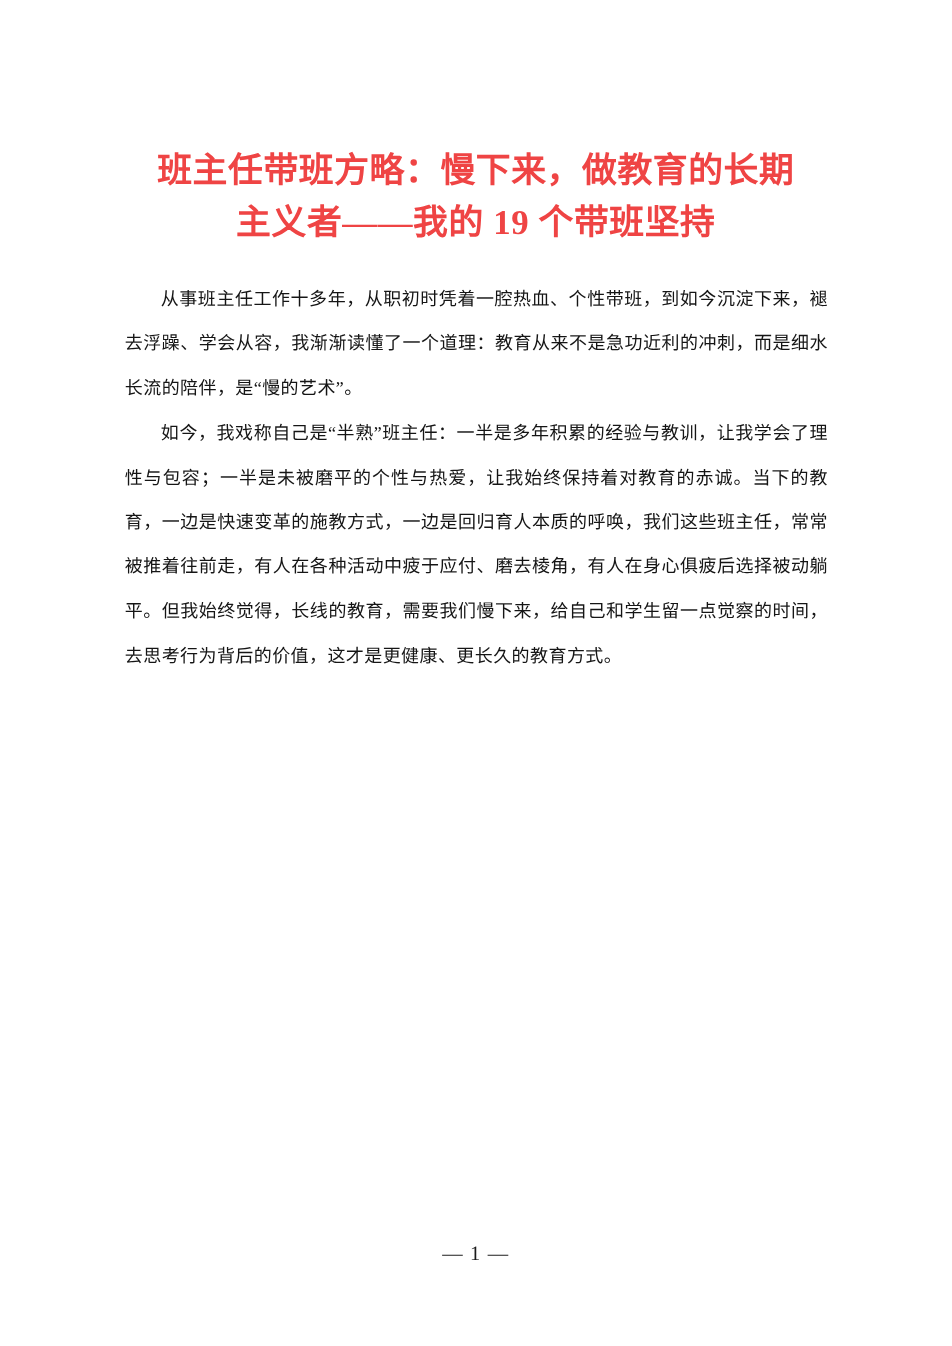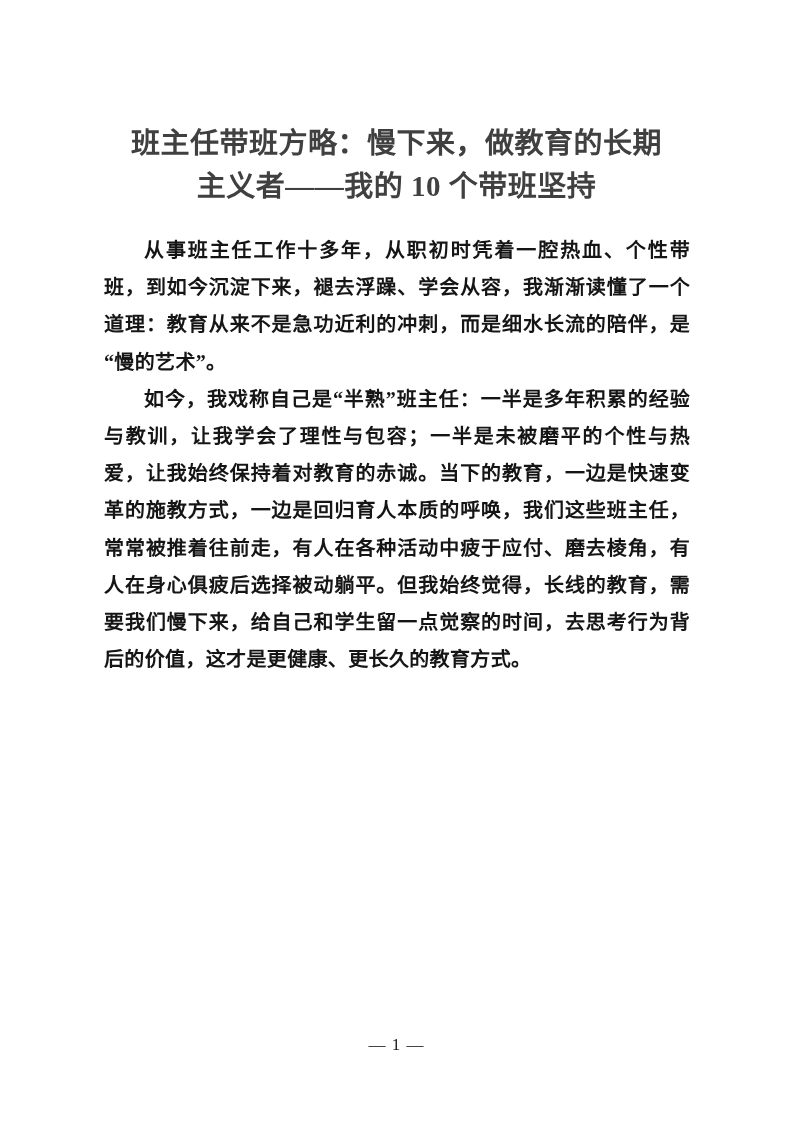--- a/index.html
+++ b/index.html
@@ -33,45 +33,44 @@
     position: absolute;
     left: 100px;
     top: 103px;
     width: 593px;
     text-align: center;
     font-family: "Liberation Serif", "DejaVu Serif", serif;
     font-weight: 700;
     font-size: 29px;
     line-height: 43px;
     letter-spacing: 0.5px;
-    color: #404040;
+    color: #ef4444;
   }
 
   
   .body-block {
     position: absolute;
     left: 104px;
     top: 232px;
     width: 586px;
   }
 
   p.para {
     margin: 0;
     padding: 0;
     font-family: "Liberation Serif", "DejaVu Serif", serif;
-    font-size: 20px;
+    font-size: 15px;
     line-height: 37.2px;
     text-align: justify;
     text-justify: inter-ideograph;
     text-indent: 2em;
     letter-spacing: 0.35px;
     color: #151515;
     word-break: break-all;
     overflow-wrap: break-word;
-    font-weight: bold;
   }
 
   
   .page-footer {
     position: absolute;
     left: 0;
     top: 1035px;
     width: 793px;
     text-align: center;
     font-family: "Liberation Serif", "DejaVu Serif", serif;
@@ -81,21 +80,21 @@
     letter-spacing: 1px;
   }
 </style>
 </head>
 <body>
 
 <div class="page">
 
   <h1 class="doc-title">
     <span>班主任带班方略：慢下来，做教育的长期</span><br>
-    <span>主义者——我的 10 个带班坚持</span>
+    <span>主义者——我的 19 个带班坚持</span>
   </h1>
 
   <div class="body-block">
     <p class="para">从事班主任工作十多年，从职初时凭着一腔热血、个性带班，到如今沉淀下来，褪去浮躁、学会从容，我渐渐读懂了一个道理：教育从来不是急功近利的冲刺，而是细水长流的陪伴，是“慢的艺术”。</p>
     <p class="para">如今，我戏称自己是“半熟”班主任：一半是多年积累的经验与教训，让我学会了理性与包容；一半是未被磨平的个性与热爱，让我始终保持着对教育的赤诚。当下的教育，一边是快速变革的施教方式，一边是回归育人本质的呼唤，我们这些班主任，常常被推着往前走，有人在各种活动中疲于应付、磨去棱角，有人在身心俱疲后选择被动躺平。但我始终觉得，长线的教育，需要我们慢下来，给自己和学生留一点觉察的时间，去思考行为背后的价值，这才是更健康、更长久的教育方式。</p>
   </div>
 
   <div class="page-footer">
     <span>— 1 —</span>
   </div>

